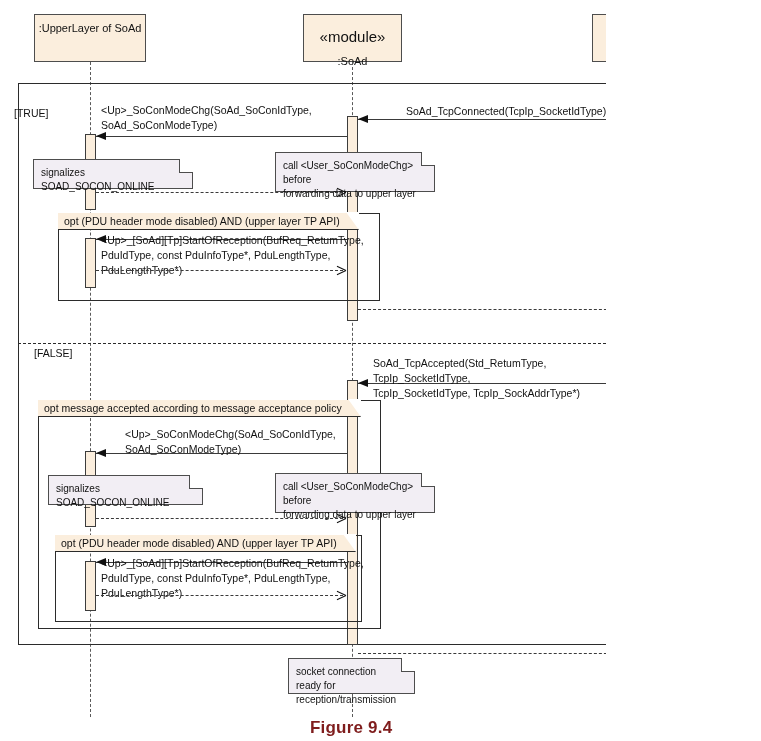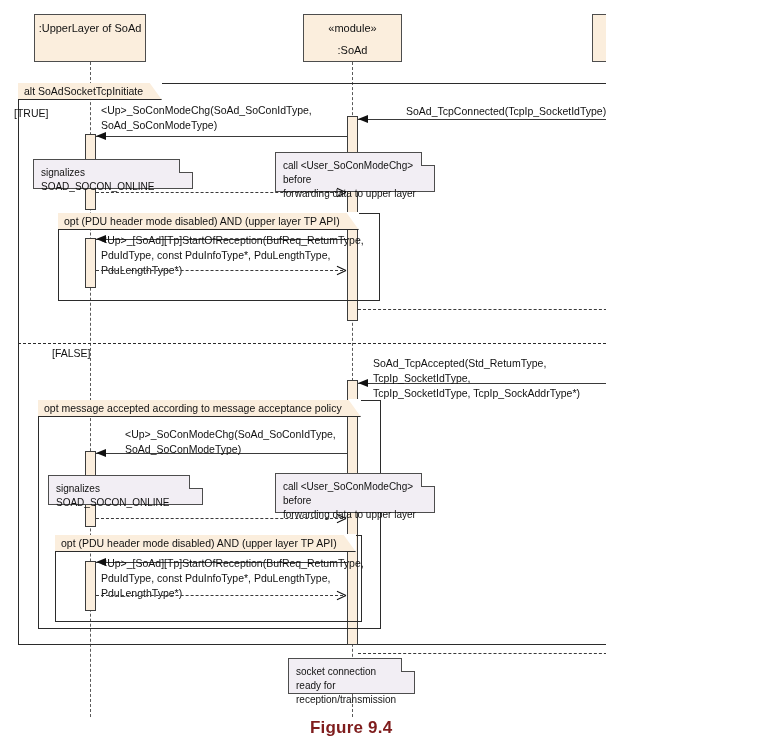--- a/index.html
+++ b/index.html
@@ -26,21 +26,22 @@
     border: 1.5px solid #4d4d4d;
     box-sizing: border-box;
     text-align: center;
     font-size: 11px;
     color: #111;
     line-height: 1.35;
     padding-top: 6px;
   }
   .lifeline-head .stereo {
     display: block;
-    font-size: 11px;
+    font-size: 15px;
+    margin-top: 6px;
   }
   .lifeline-head .iname {
     display: block;
     font-size: 11px;
     margin-top: 7px;
   }
   .lifeline-head.single .iname { margin-top: 0; }
 
   
   .lifeline {
@@ -198,27 +199,26 @@
   <div class="lifeline-head" style="left:592px; top:14px; width:97px; height:48px;">
     <span class="stereo">«module»</span>
     <span class="iname">:SoAd</span>
   </div>
 
   <div class="lifeline" style="left:90px; top:62px; height:655px;"></div>
   <div class="lifeline" style="left:352px; top:62px; height:655px;"></div>
   <div class="lifeline" style="left:640px; top:62px; height:655px;"></div>
 
   <div class="frag" style="left:18px; top:83px; width:678px; height:562px;"></div>
-  <div class="frag-label" style="left:18px; top:83px;">alt SoAdSocketTcpInitiate</div>
 
   <div class="guard" style="left:14px; top:107px;">[TRUE]</div>
 
   <div class="divider" style="left:18px; top:343px; width:678px;"></div>
 
-  <div class="guard" style="left:44px; top:347px;padding-left:8px;">[FALSE]</div>
+  <div class="guard" style="left:26px; top:347px;padding-left:8px;">[FALSE]</div>
 
   <div class="msg-line" style="left:358px; top:119px; width:282px;"></div>
   <div class="arrow-left" style="left:358px; top:115px;"></div>
   <div class="msg-label" style="left:406px; top:104px;">SoAd_TcpConnected(TcpIp_SocketIdType)</div>
 
   <div class="activation" style="left:347px; top:116px; height:205px;"></div>
 
   <div class="activation" style="left:635px; top:118px; height:204px;"></div>
 
   <div class="msg-line" style="left:96px; top:136px; width:251px;"></div>

